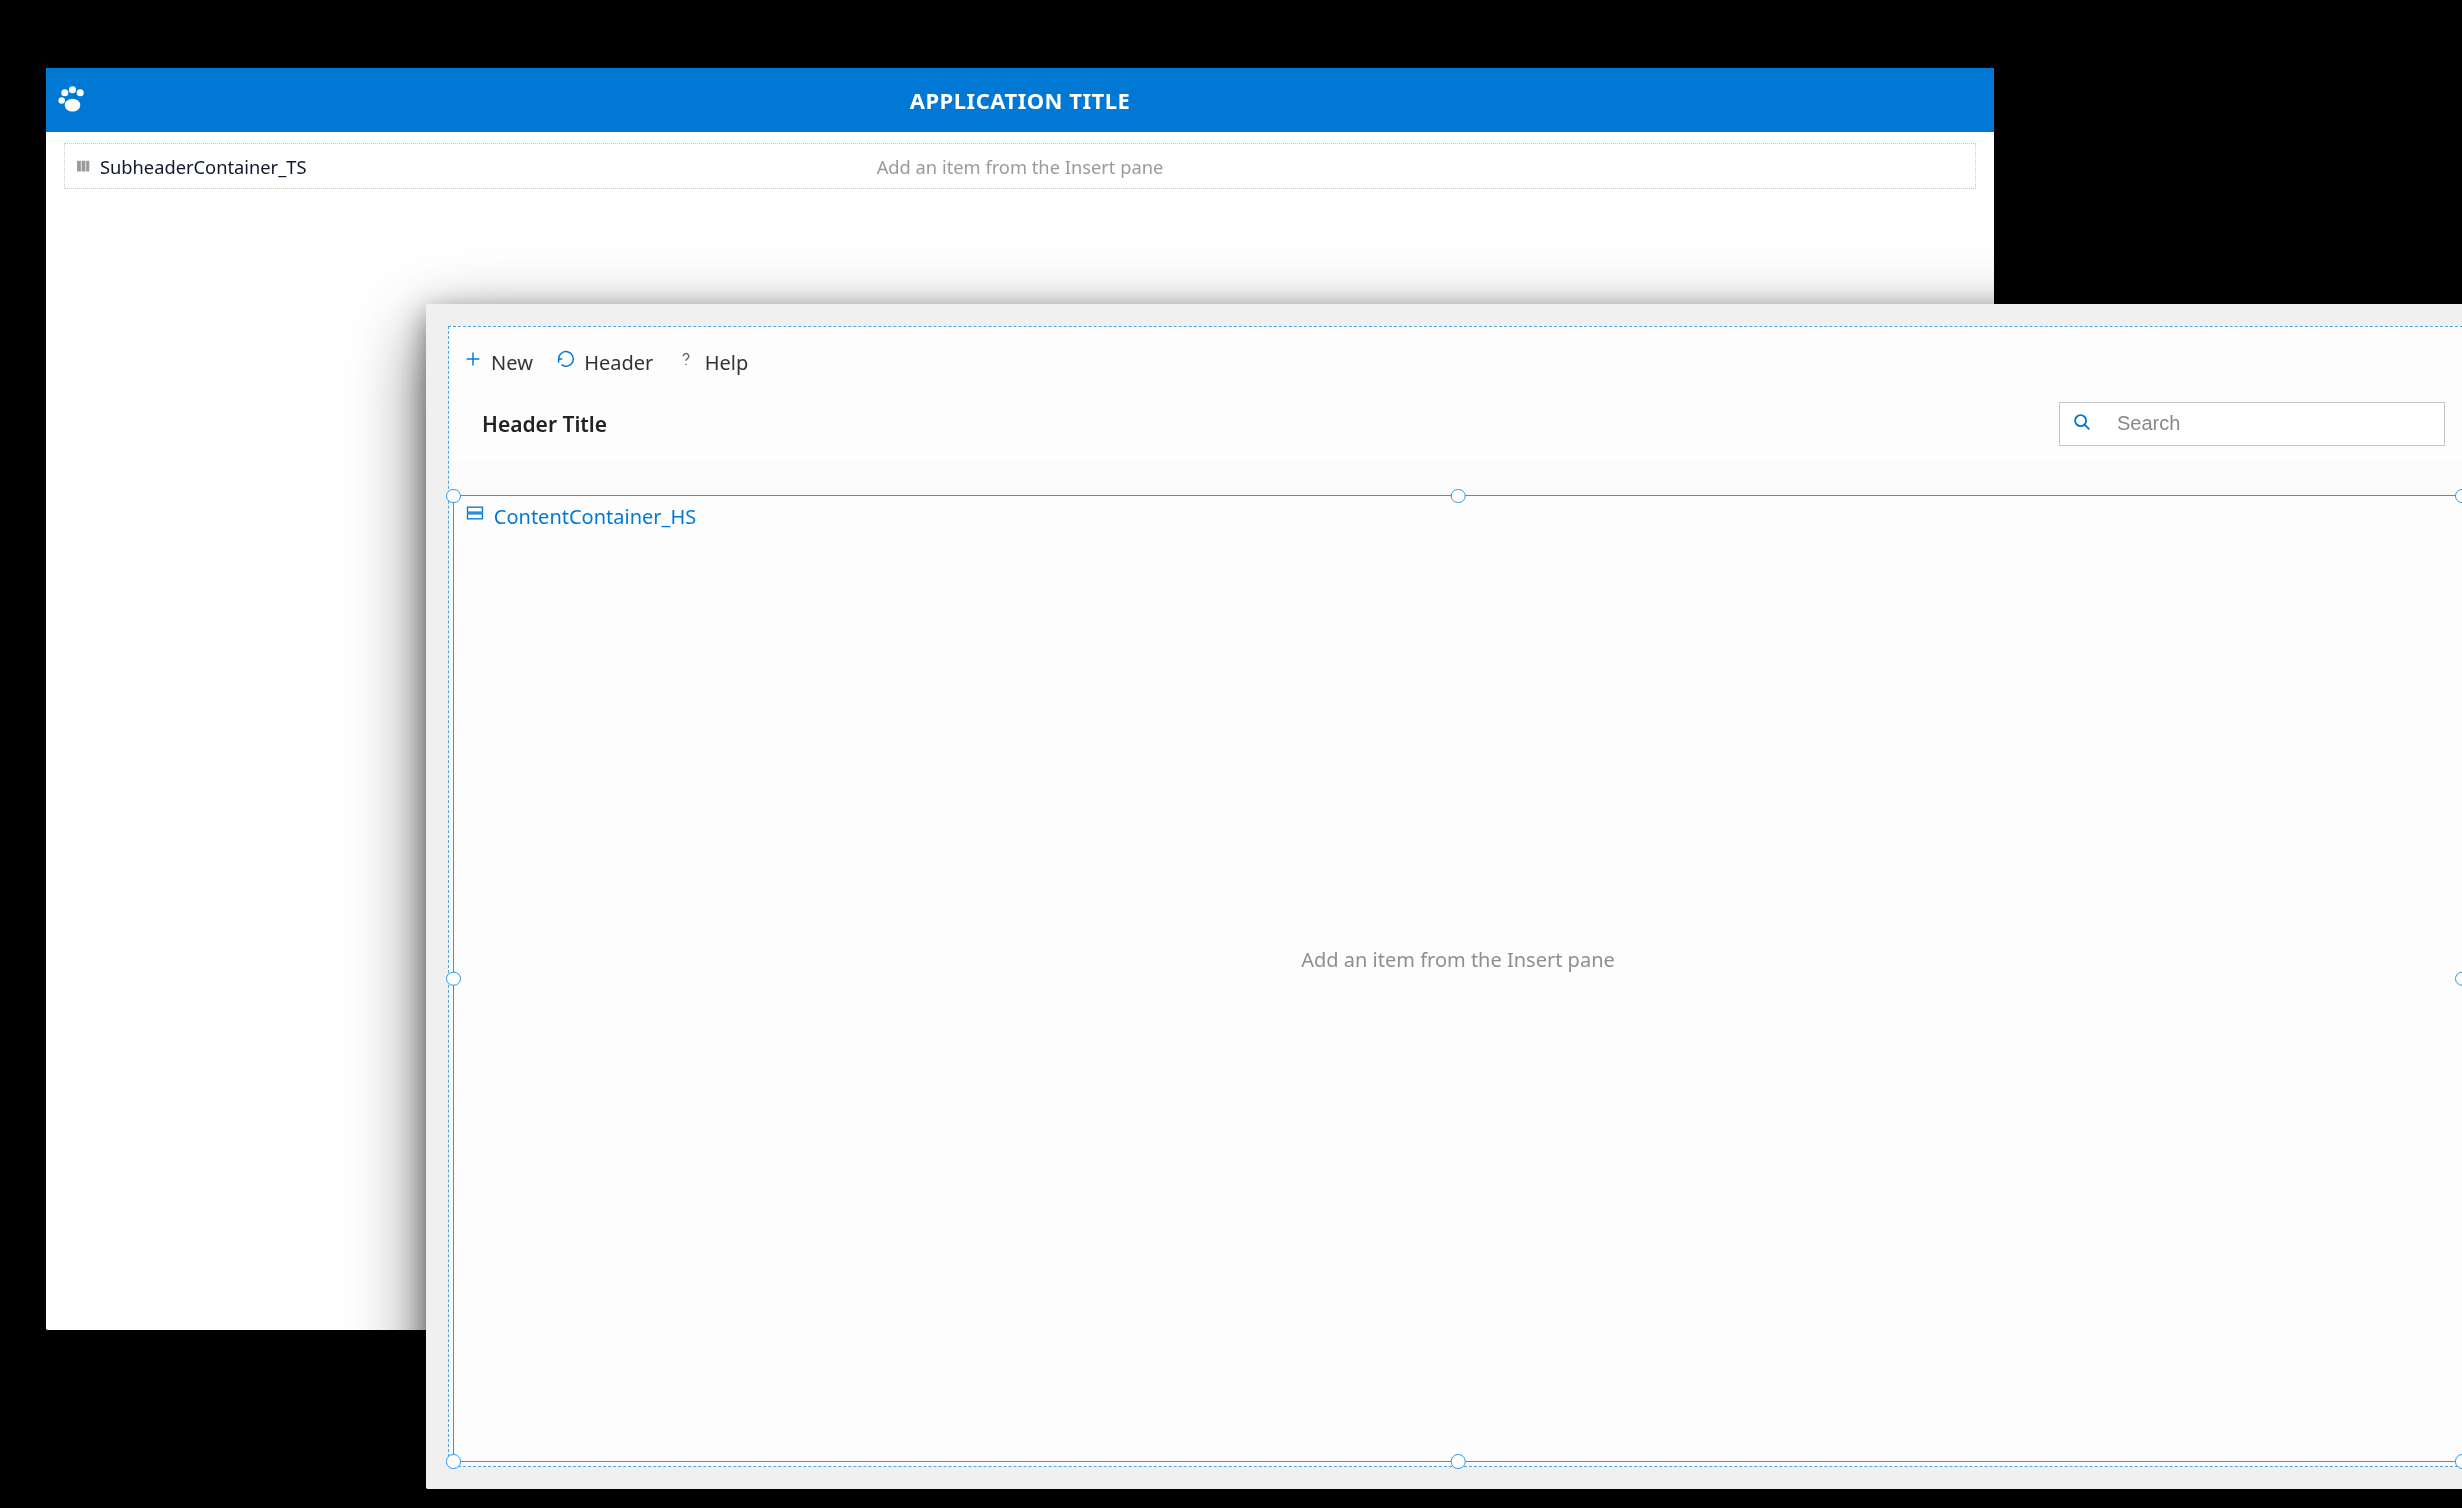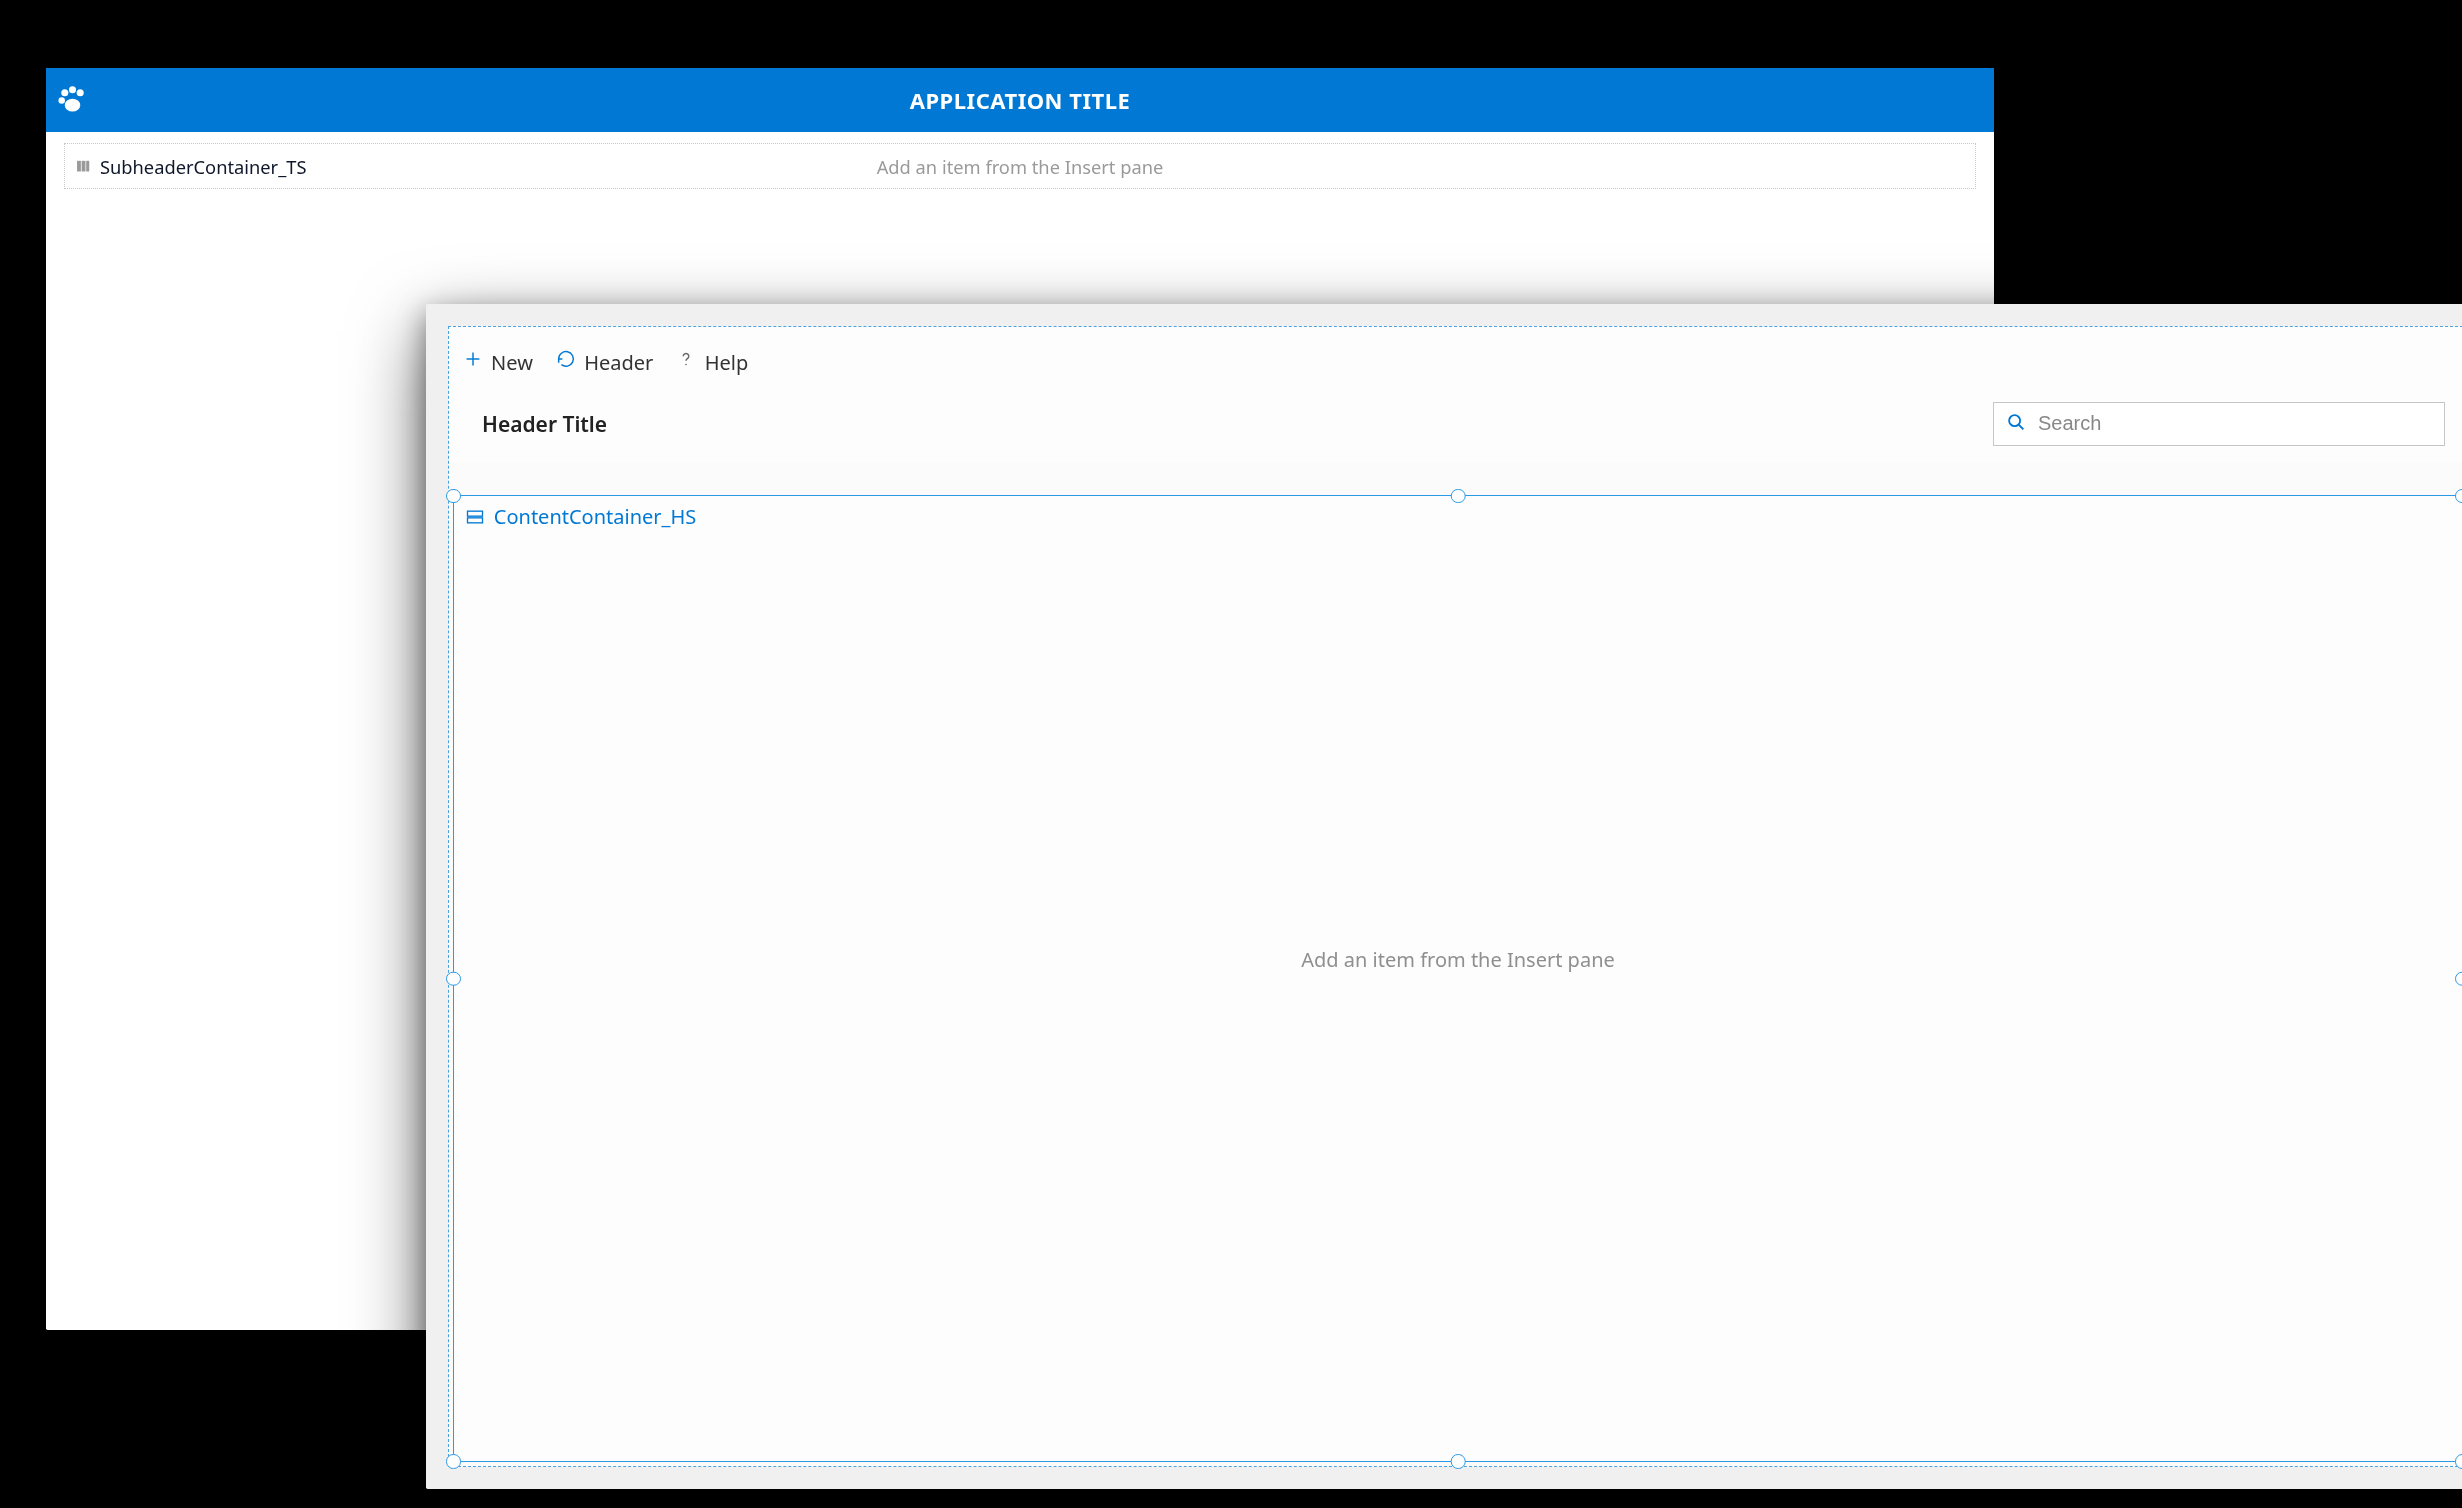--- a/index.html
+++ b/index.html
@@ -114,23 +114,23 @@
     font-size: 21px;
     font-weight: 600;
     color: #222;
   }
   .search-box {
     display: flex;
     align-items: center;
     border: 0.9px solid #c6c6c6;
     background: #fff;
     height: 44px;
-    width: 452px;
+    width: 386px;
     padding: 0 11px;
-    gap: 11px;
+    gap: 24px;
   }
   .search-box svg { width: 22px; height: 22px; stroke: #0078d4; fill: none; stroke-width: 2; }
   .search-box input {
     border: none; outline: none;
     font-size: 20px;
     flex: 1;
     color: #333;
     background: transparent;
   }
   .search-box input::placeholder { color: #888; }
@@ -139,21 +139,21 @@
   .content-container {
     position: absolute;
     left: 3.7px;
     right: 3.7px;
     top: 168px;
     bottom: 3.7px;
     border: 1.8px solid #2b9ae6;
     background: #fdfdfd;
   }
   .content-label-group {
-    display: flex; align-items: center; gap: 9.1px;
+    display: flex; gap: 9.1px;
     padding: 7.3px 11px;
   }
   .content-label-group svg { width: 20px; height: 20px; stroke: #0078d4; fill: none; stroke-width: 1.6; }
   .content-label { color: #0078d4; font-size: 20px; }
   .content-placeholder {
     position: absolute;
     left: 50%;
     top: 48%;
     transform: translate(-50%, -50%);
     color: #8f8f8f;

